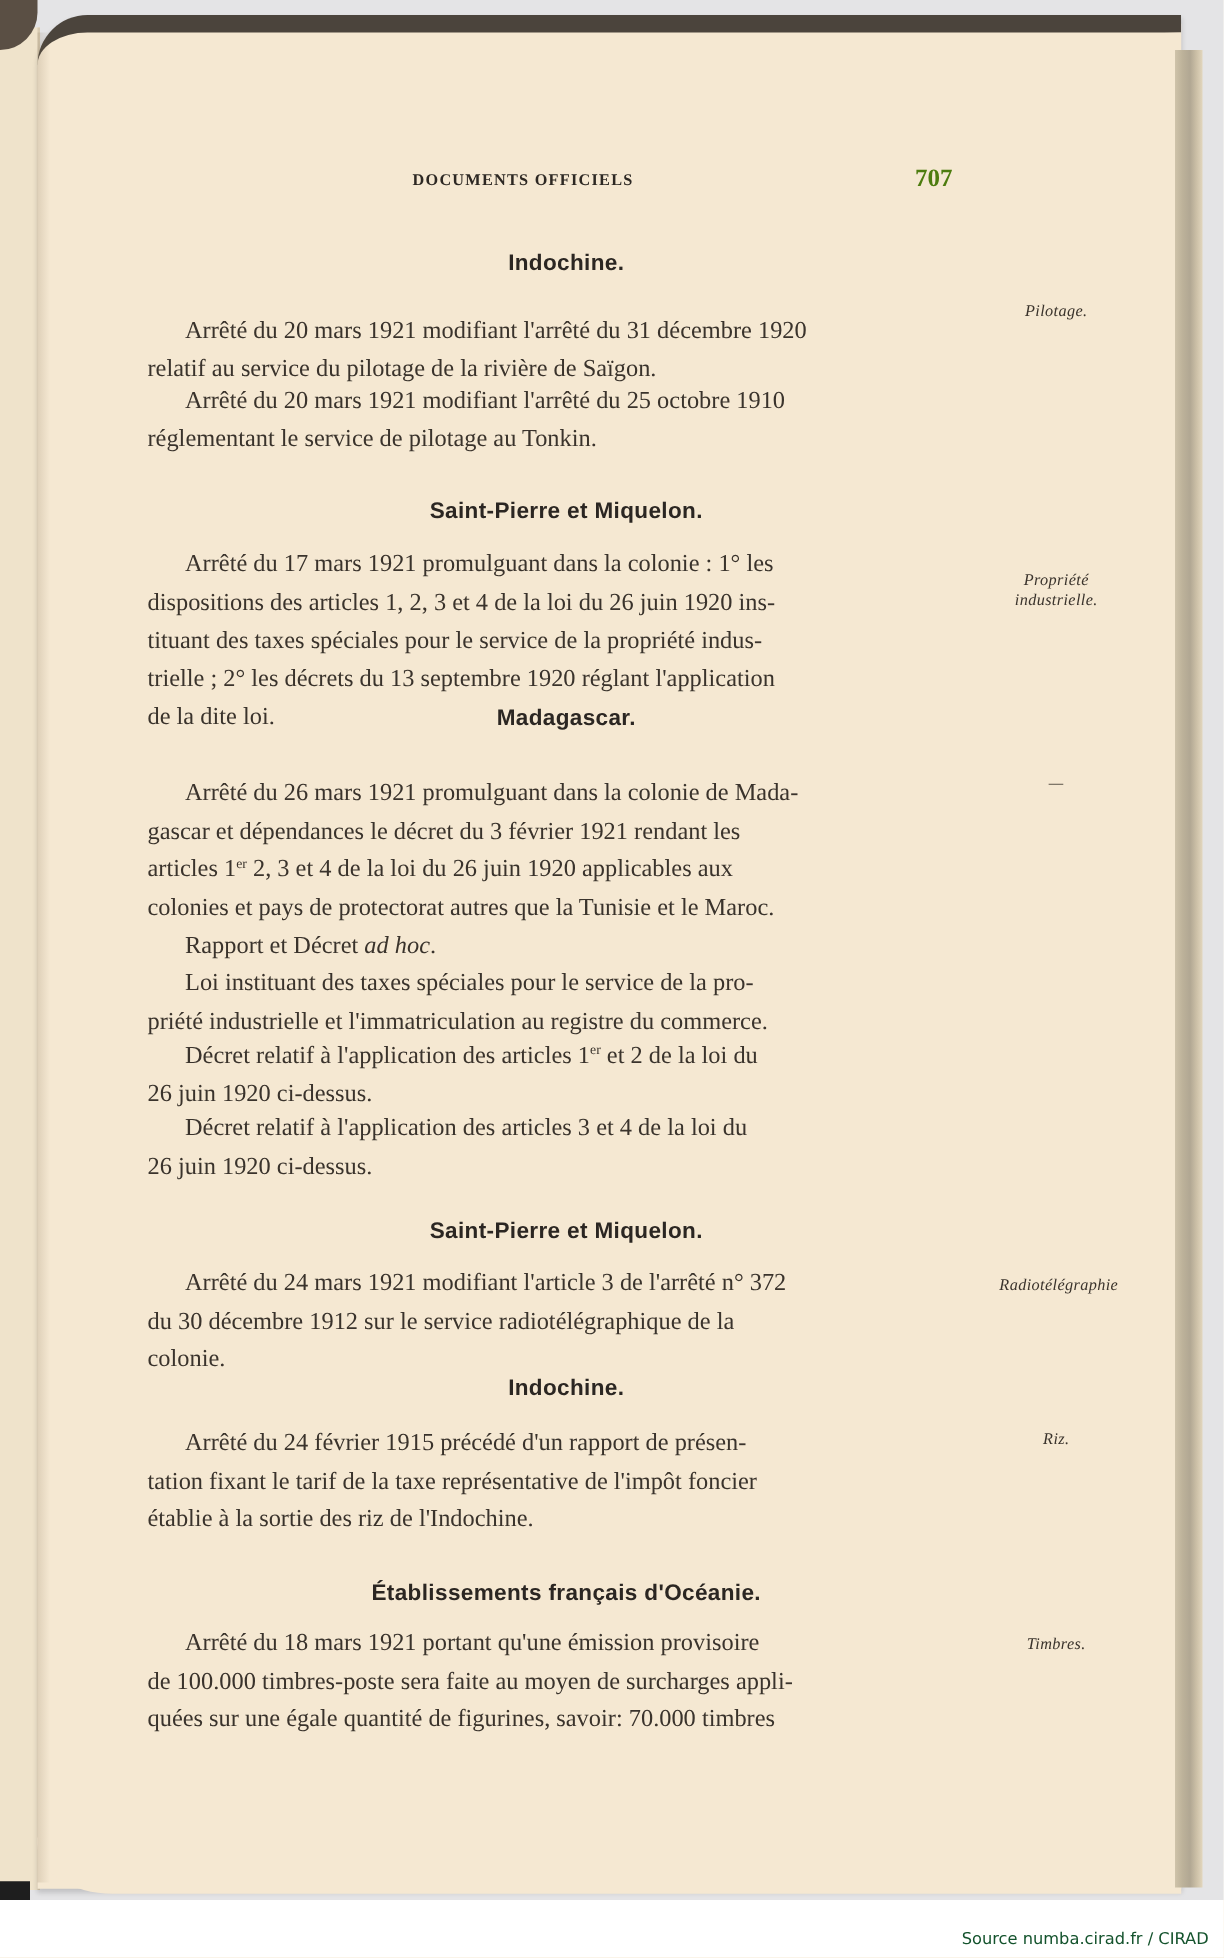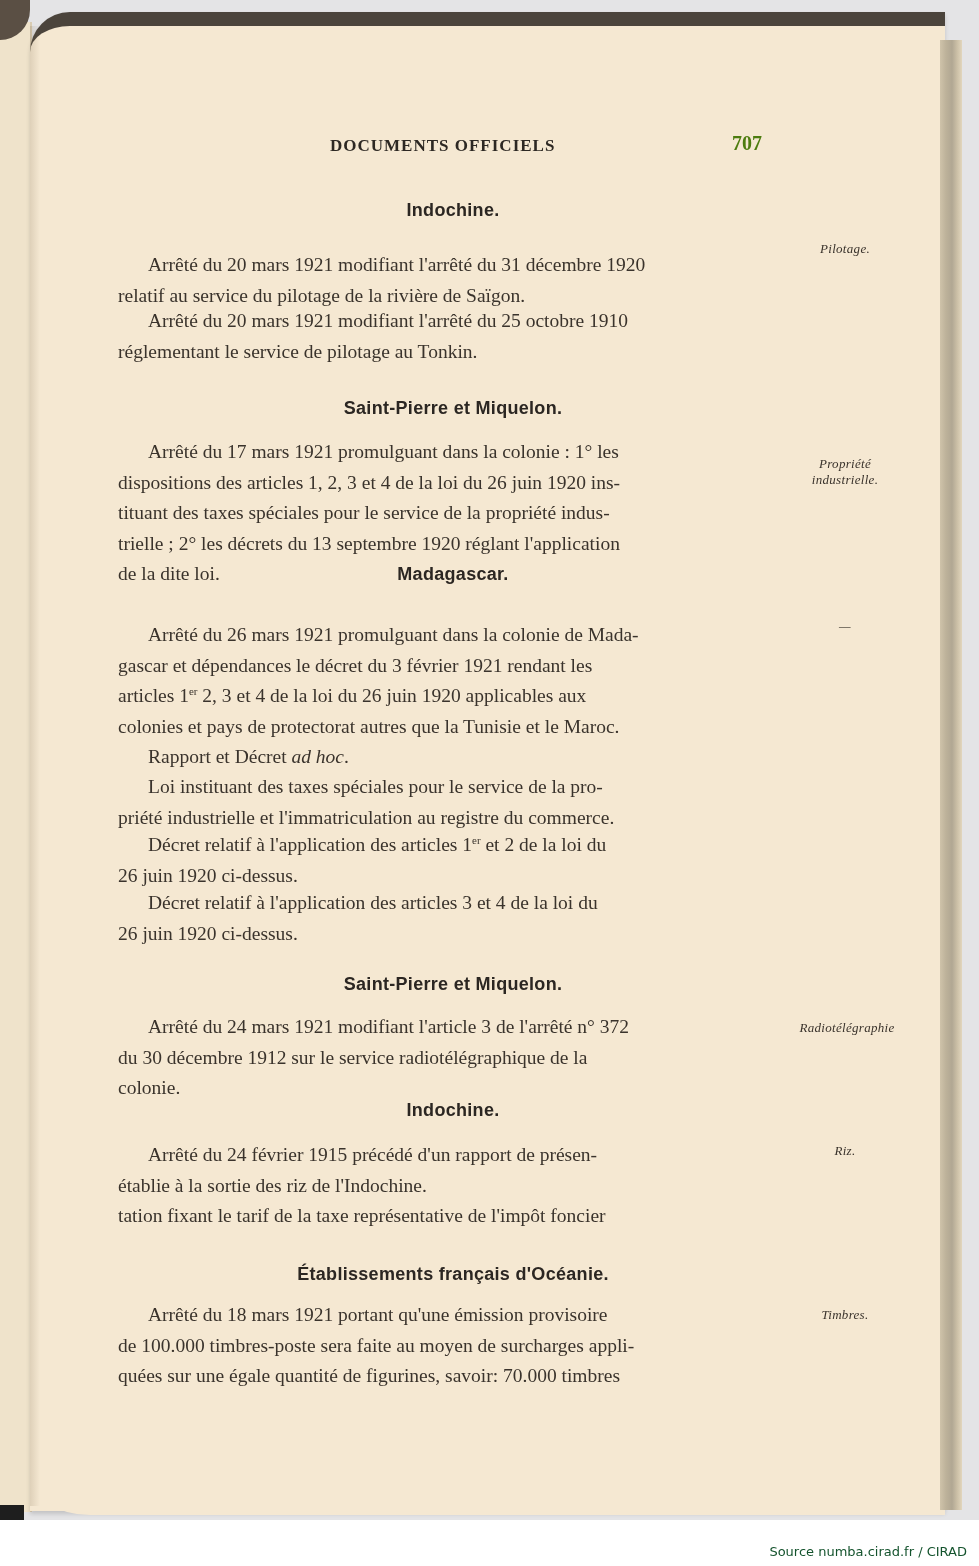--- a/index.html
+++ b/index.html
@@ -40,21 +40,21 @@
     .page-edges {
       position: absolute; left: 940px; top: 40px; width: 22px; height: 1470px;
       background: linear-gradient(to right, #cfc3aa 0px, #bdb29a 6px, #b1a793 12px, #cbbfa6 17px, #e2d6bd 22px);
     }
     .gutter-shadow {
       position: absolute; left: 30px; top: 26px; width: 10px; height: 1480px;
       background: linear-gradient(to right, rgba(120,100,70,0.18), rgba(120,100,70,0));
     }
     .running-head {
       position: absolute; left: 330px; top: 136px;
-      font-size: 17px; letter-spacing: 1px; color: #2d2823; font-weight: bold;
+      font-size: 13px; letter-spacing: 1px; color: #2d2823; font-weight: bold;
       font-family: "Liberation Serif", serif;
       font-variant: small-caps;
     }
     .page-number {
       position: absolute; left: 732px; top: 132px;
       font-size: 20px; font-weight: bold; color: #4d7c0f;
     }
     .section-title {
       position: absolute; left: 146px; width: 614px; text-align: center;
       font-family: "Liberation Sans", "DejaVu Sans", sans-serif;
@@ -146,22 +146,22 @@
 <div class="para" style="top:1012px;">
   <div><span class="indent"></span><span>Arrêté du 24 mars 1921 modifiant l'article 3 de l'arrêté n° 372</span></div>
   <div><span>du 30 décembre 1912 sur le service radiotélégraphique de la</span></div>
   <div><span>colonie.</span></div>
 </div>
 <div class="margin-note" style="top:1020px; left:772px; width:150px;">Radiotélégraphie</div>
 
 <div class="section-title" style="top:1100px;">Indochine.</div>
 <div class="para" style="top:1140px;">
   <div><span class="indent"></span><span>Arrêté du 24 février 1915 précédé d'un rapport de présen-</span></div>
+  <div><span>tation fixant le tarif de la taxe représentative de l'impôt foncier</span></div>
   <div><span>établie à la sortie des riz de l'Indochine.</span></div>
-  <div><span>tation fixant le tarif de la taxe représentative de l'impôt foncier</span></div>
 </div>
 <div class="margin-note" style="top:1143px;">Riz.</div>
 
 <div class="section-title" style="top:1264px;">Établissements français d'Océanie.</div>
 <div class="para" style="top:1300px;">
   <div><span class="indent"></span><span>Arrêté du 18 mars 1921 portant qu'une émission provisoire</span></div>
   <div><span>de 100.000 timbres-poste sera faite au moyen de surcharges appli-</span></div>
   <div><span>quées sur une égale quantité de figurines, savoir: 70.000 timbres</span></div>
 </div>
 <div class="margin-note" style="top:1307px;">Timbres.</div>

